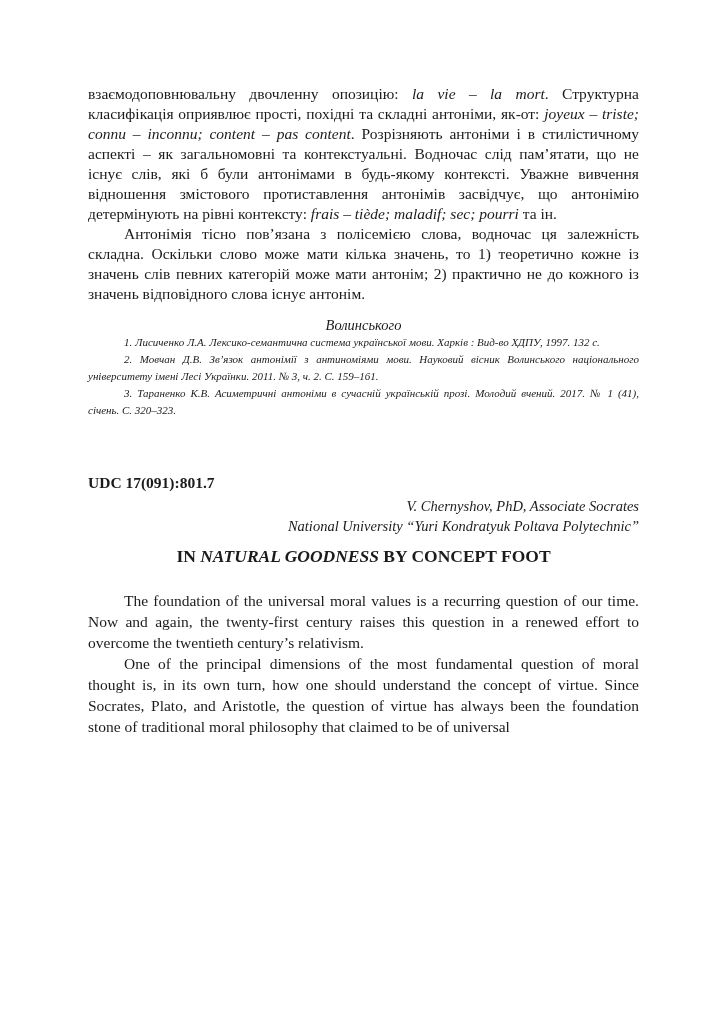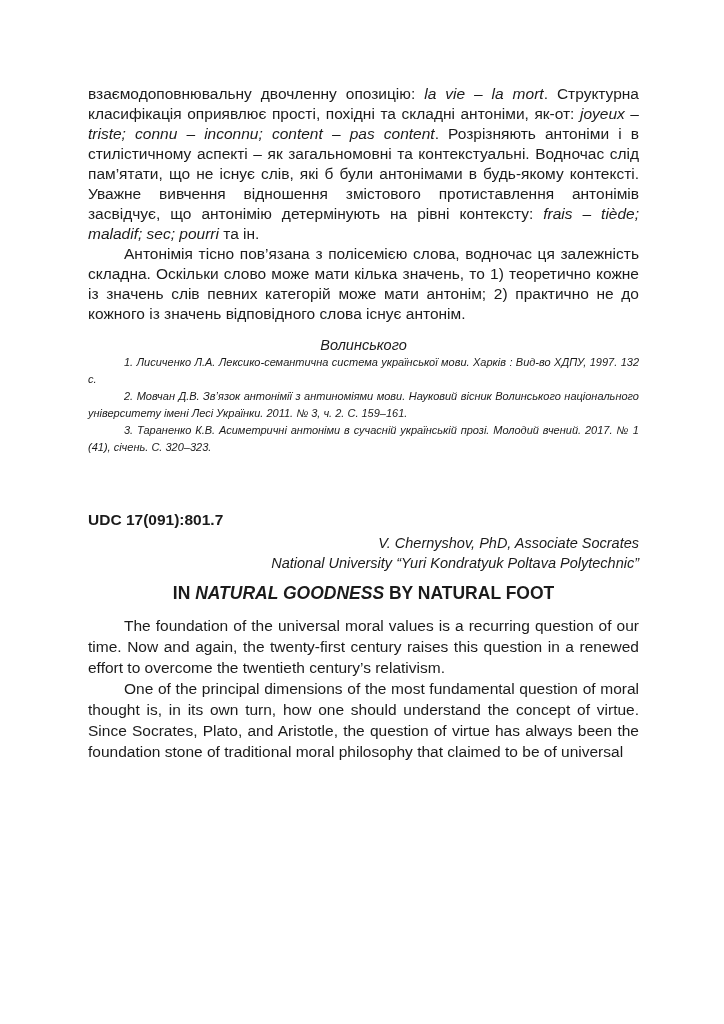--- a/index.html
+++ b/index.html
@@ -5,21 +5,21 @@
   html, body {
     margin: 0;
     padding: 0;
     background: #ffffff;
   }
   .page {
     position: relative;
     width: 724px;
     height: 904px;
     background: #ffffff;
-    font-family: Liberation Sans, sans-serif;
+    font-family: Liberation Serif, serif;
     color: #1b1b1b;
     overflow: hidden;
   }
   .content {
     position: absolute;
     left: 88px;
     top: 84px;
     width: 551px;
   }
   .par {
@@ -71,21 +71,21 @@
     line-height: 22px;
   }
   .en-par {
     margin: 0;
     text-align: justify;
     text-indent: 36px;
     font-size: 15.5px;
     line-height: 21px;
   }
   .en-par.first {
-    margin-top: 11px;
+    margin-top: 23px;
   }
   .footer {
     position: absolute;
     left: 0;
     top: 957px;
     width: 100%;
     text-align: right;
     font-size: 15px;
     line-height: 20px;
   }
@@ -109,21 +109,21 @@
     <p class="ref">3. Тараненко К.В. Асиметричні антоніми в сучасній українській прозі. Молодий вчений. 2017. № 1 (41), січень. С. 320–323.</p>
 
     <div class="udc">UDC 17(091):801.7</div>
 
     <div class="author-block">
       <div>V. Chernyshov, PhD,  Associate Socrates</div>
       <div>National University “Yuri Kondratyuk Poltava Polytechnic”</div>
     </div>
 
     <div class="article-title">
-      <div><span>IN </span><span class="it">NATURAL GOODNESS</span><span> BY NATURAL FOOT</span></div>
+      <div><span>IN </span><span class="it">NATURAL GOODNESS</span><span> BY CONCEPT FOOT</span></div>
     </div>
 
     <p class="en-par first">The foundation of the universal moral values is a recurring question of our time. Now and again, the twenty-first century raises this question in a renewed effort to overcome the twentieth century’s relativism.</p>
 
     <p class="en-par">One of the principal dimensions of the most fundamental question of moral thought is, in its own turn, how one should understand the concept of virtue. Since Socrates, Plato, and Aristotle, the question of virtue has always been the foundation stone of traditional moral philosophy that claimed to be of universal</p>
 
   </main>
 
   <div class="footer">~ 331 ~</div>
 </div>

